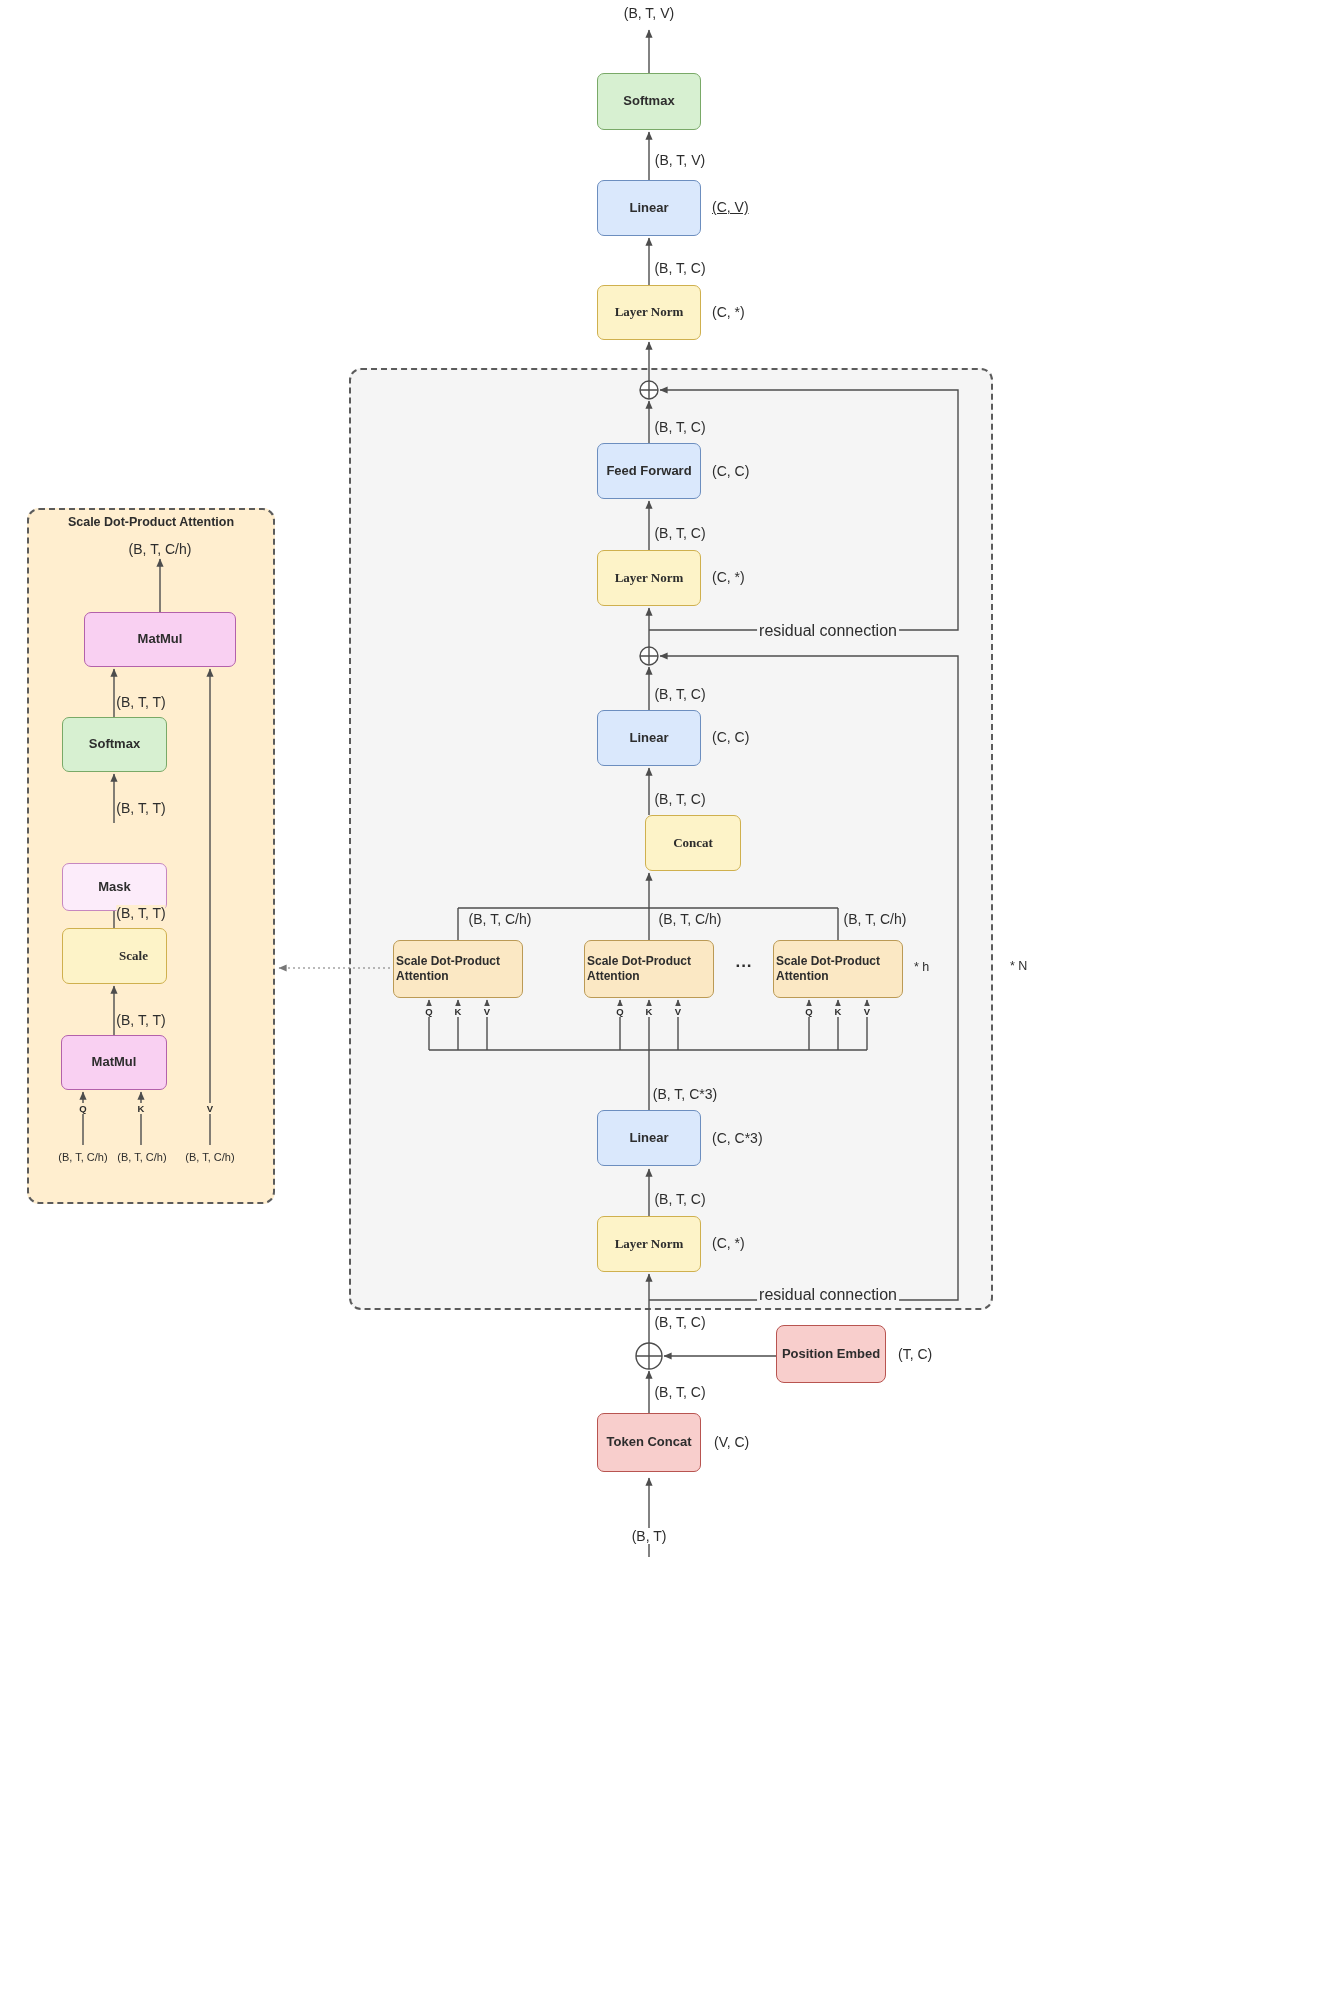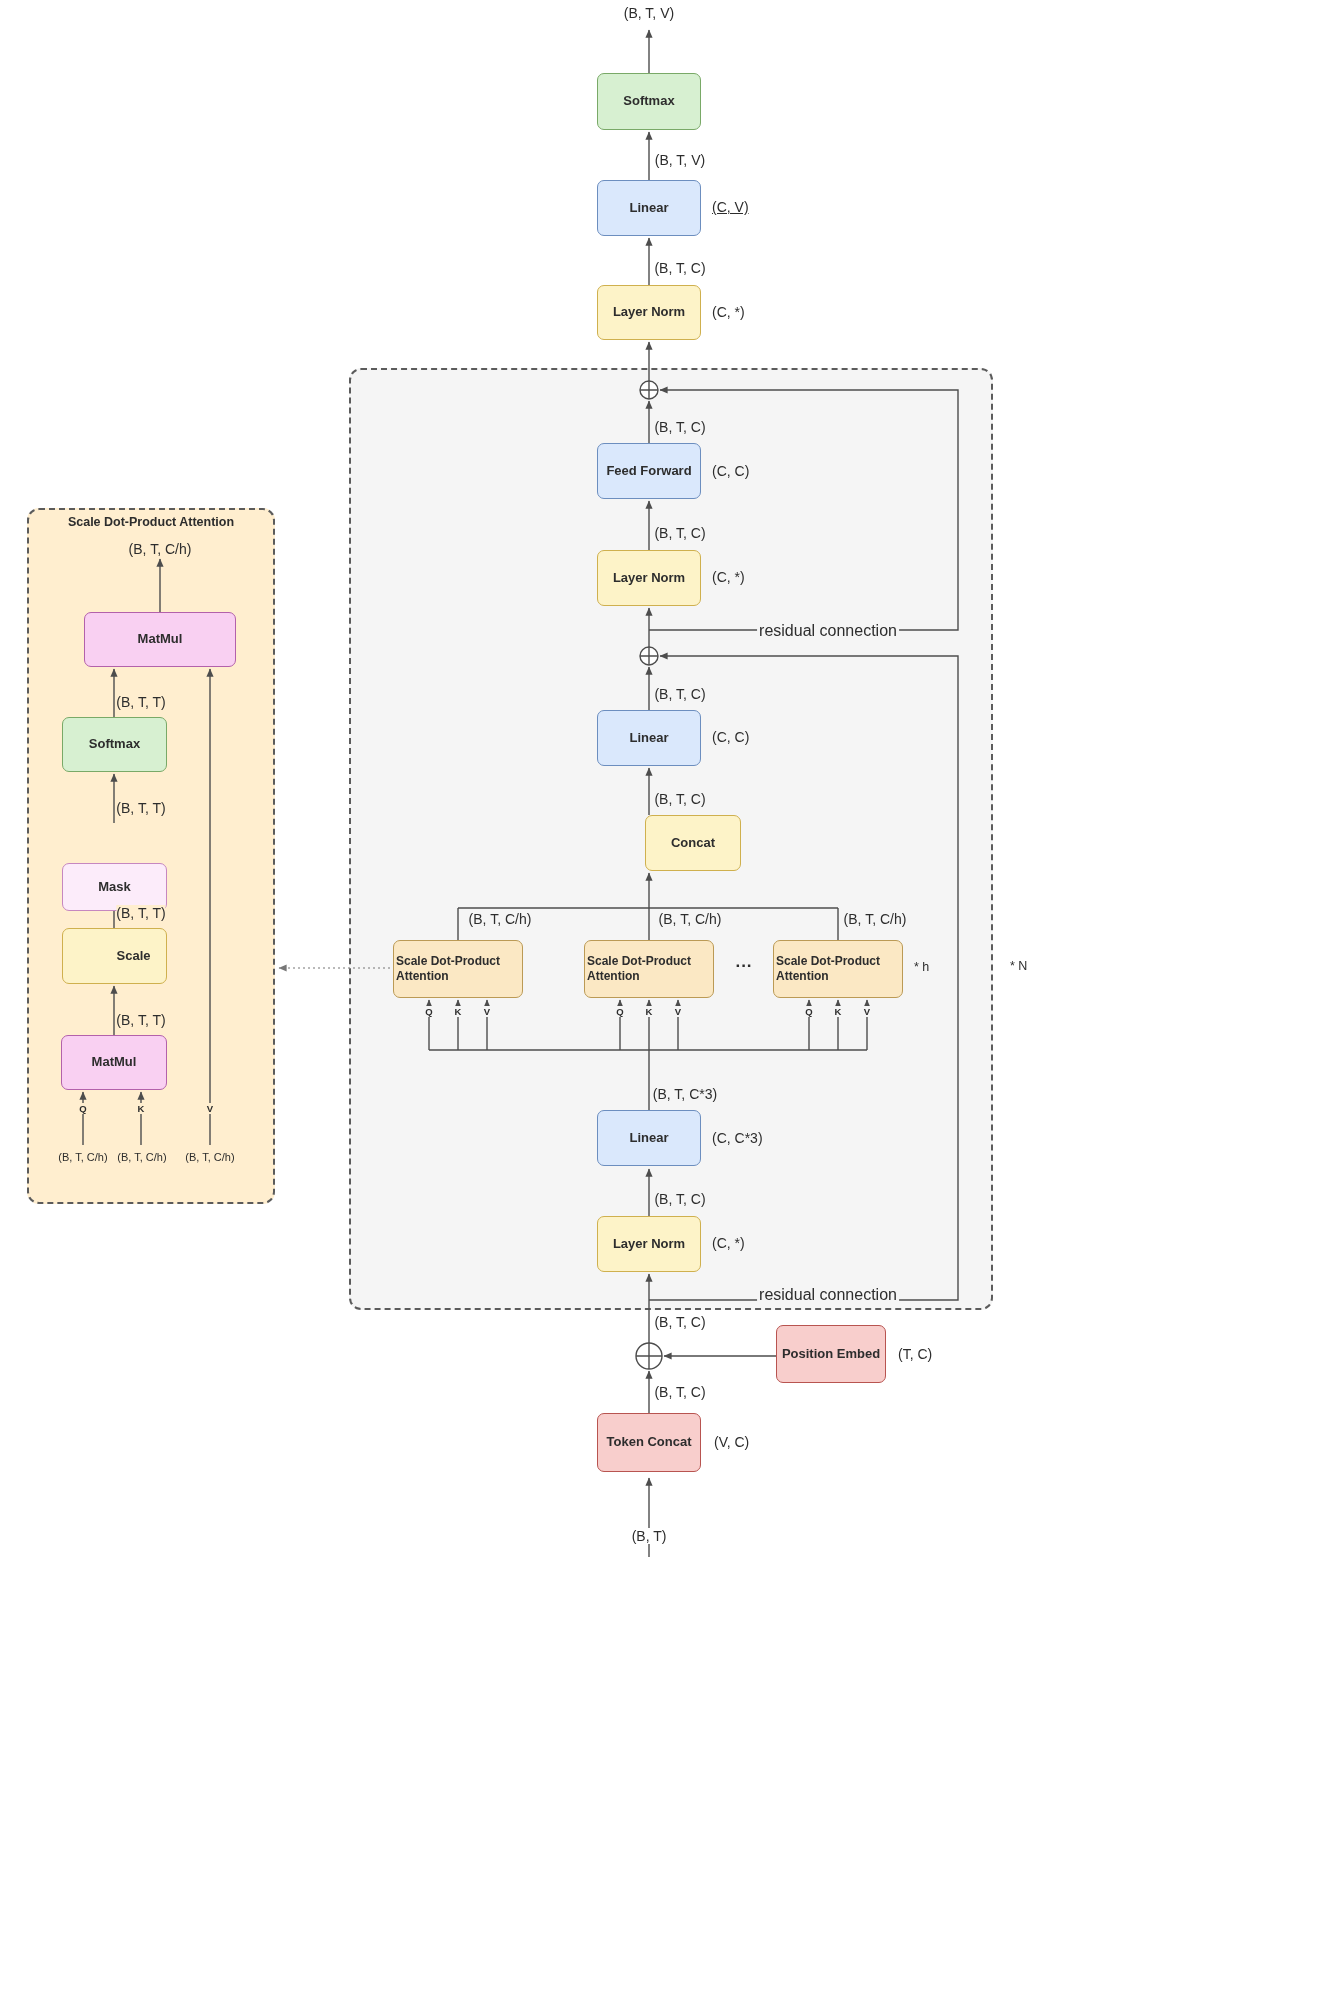--- a/index.html
+++ b/index.html
@@ -7,21 +7,21 @@
   .canvas { position:relative; width:1342px; height:2010px; background:var(--canvas_bg,#ffffff); overflow:hidden; color:var(--text,#2d2d2d); }
   .container { position:absolute; border:2px dashed var(--dash_stroke,#5b5b5b); border-radius:12px; z-index:0; }
   .block-bg { background:var(--block_fill,#f5f5f5); }
   .panel-bg { background:var(--panel_fill,#ffeecf); }
   svg.wires { position:absolute; left:0; top:0; z-index:1; }
   .box { position:absolute; z-index:2; display:flex; align-items:center; justify-content:center;
          text-align:left; border-radius:7px; border:1.5px solid; font-weight:bold; font-size:13px;
          color:var(--text,#2d2d2d); line-height:1.25; padding:2px; }
   .green  { background:var(--green_fill,#d7f0d1);  border-color:var(--green_stroke,#79a967); }
   .blue   { background:var(--blue_fill,#dae8fc);   border-color:var(--blue_stroke,#6c8ebf); }
-  .yellow { background:var(--yellow_fill,#fdf3c8); border-color:var(--yellow_stroke,#cfb04e); }
+  .yellow { background:var(--yellow_fill,#fdf3c8); border-color:var(--yellow_stroke,#cfb04e);font-family:Liberation Serif, serif; }
   .cream  { background:var(--cream_fill,#fbe8c4);  border-color:var(--cream_stroke,#bb9a55); }
   .red    { background:var(--red_fill,#f8cecc);    border-color:var(--red_stroke,#b85450); }
   .pink   { background:var(--pink_fill,#f9d0f2);   border-color:var(--pink_stroke,#b361ab); }
   .lilac  { background:var(--lilac_fill,#fcecfa);  border-color:var(--lilac_stroke,#c687c0); }
   .head-box { font-size:12px; }
   .lbl { position:absolute; z-index:2; font-size:14px; color:var(--text,#2d2d2d); white-space:nowrap; }
   .ctr { transform:translateX(-50%); }
   .tiny { font-size:9.5px; font-weight:bold; padding:0 2px; }
   .res  { font-size:16px; padding:0 2px; }
   .sm   { font-size:11px; }
@@ -113,21 +113,21 @@
   <div class="box yellow" style="left:597px; top:285px; width:104px; height:55px;">Layer Norm</div>
   <div class="box blue" style="left:597px; top:443px; width:104px; height:56px;">Feed Forward</div>
   <div class="box yellow" style="left:597px; top:550px; width:104px; height:56px;">Layer Norm</div>
   <div class="box blue" style="left:597px; top:710px; width:104px; height:56px;">Linear</div>
   <div class="box yellow" style="left:597px; top:815px; width:96px; height:56px;margin-left:48px;">Concat</div>
   <div class="box cream head-box" style="left:393px; top:940px; width:130px; height:58px;">Scale Dot-Product Attention</div>
   <div class="box cream head-box" style="left:584px; top:940px; width:130px; height:58px;">Scale Dot-Product Attention</div>
   <div class="box cream head-box" style="left:773px; top:940px; width:130px; height:58px;">Scale Dot-Product Attention</div>
   <div class="box blue" style="left:597px; top:1110px; width:104px; height:56px;">Linear</div>
   <div class="box yellow" style="left:597px; top:1216px; width:104px; height:56px;">Layer Norm</div>
-  <div class="box red" style="left:776px; top:1325px; width:110px; height:58px;">Position Embed</div>
+  <div class="box red" style="left:776px; top:1325px; width:110px; height:58px;border-radius:8px;">Position Embed</div>
   <div class="box red" style="left:597px; top:1413px; width:104px; height:59px;">Token Concat</div>
 
   <div class="lbl ctr panel-title" style="left:151px; top:515px;">Scale Dot-Product Attention</div>
   <div class="box pink" style="left:84px; top:612px;  width:152px; height:55px;">MatMul</div>
   <div class="box green" style="left:62px; top:717px;  width:105px; height:55px;">Softmax</div>
   <div class="box lilac" style="left:62px; top:823px;  width:105px; height:48px;margin-top:40px;">Mask</div>
   <div class="box yellow" style="left:62px; top:928px; width:105px; height:56px;padding-left:40px;">Scale</div>
   <div class="box pink" style="left:61px; top:1035px; width:106px; height:55px;">MatMul</div>
 
   <div class="lbl ctr bg-white" style="left:649px; top:5px;">(B, T, V)</div>

